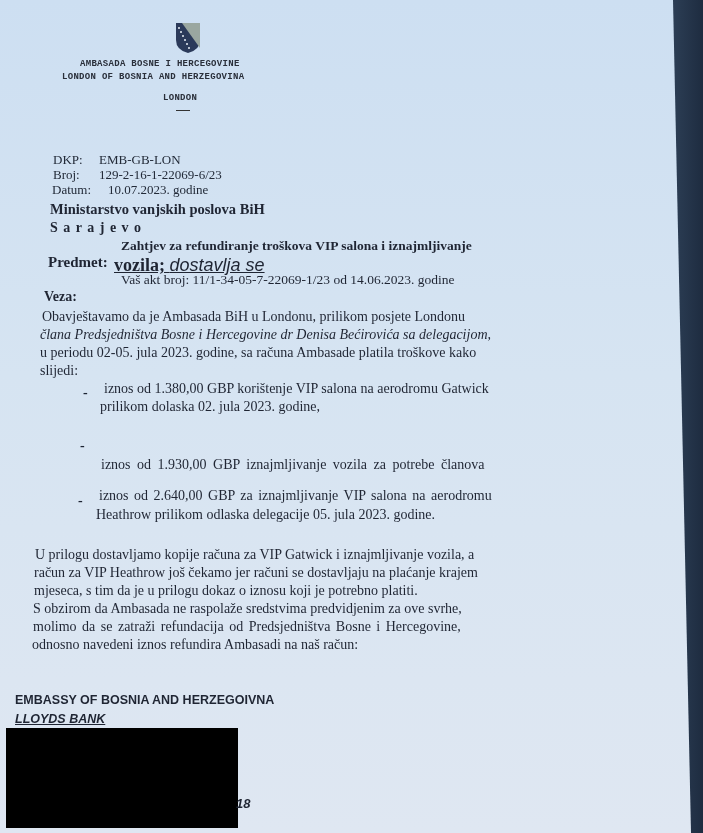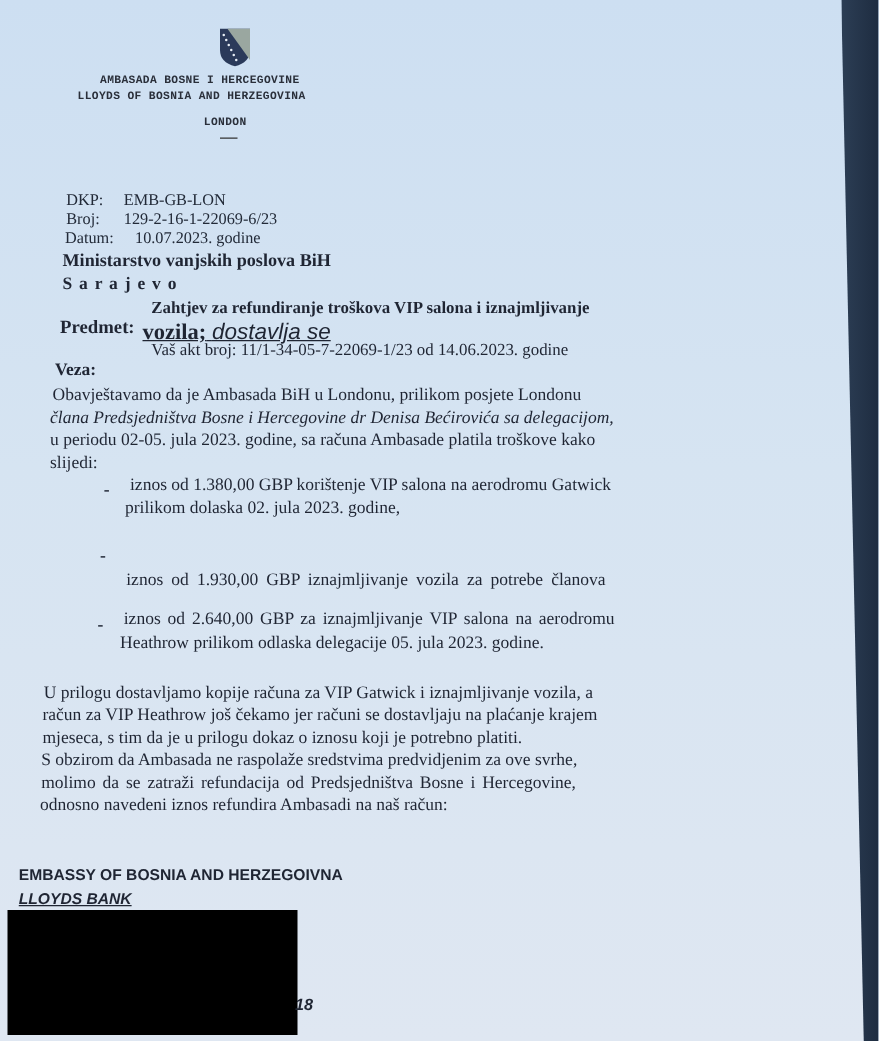--- a/index.html
+++ b/index.html
@@ -47,21 +47,21 @@
       <circle cx="4" cy="6" r="1"></circle>
         <circle cx="6" cy="10" r="1"></circle>
         <circle cx="8" cy="14" r="1"></circle>
       <circle cx="10" cy="18" r="1"></circle>
         <circle cx="12" cy="22" r="1"></circle>
         <circle cx="14" cy="26" r="1"></circle>
     </g>
   </svg>
 
   <div class="hdr" style="left:80px;top:59px;">AMBASADA BOSNE  I  HERCEGOVINE</div>
-  <div class="hdr" style="left:62px;top:72px;">LLOYDS OF BOSNIA  AND  HERZEGOVINA</div>
+  <div class="hdr" style="left:62px;top:72px;">LONDON OF BOSNIA  AND  HERZEGOVINA</div>
   <div class="hdr" style="left:163px;top:93px;">LONDON</div>
   <div style="position:absolute;left:176px;top:110px;width:14px;height:1px;background:#333;"></div>
 
   <div class="ref" style="top:124px;">
     <span class="lbl">DKP:</span><span>EMB-GB-LON</span>
   </div>
   <div class="ref" style="top:139px;">
     <span class="lbl">Broj:</span><span>129-2-16-1-22069-6/23</span>
   </div>
   <div class="ref" style="top:154px;left:52px;">

